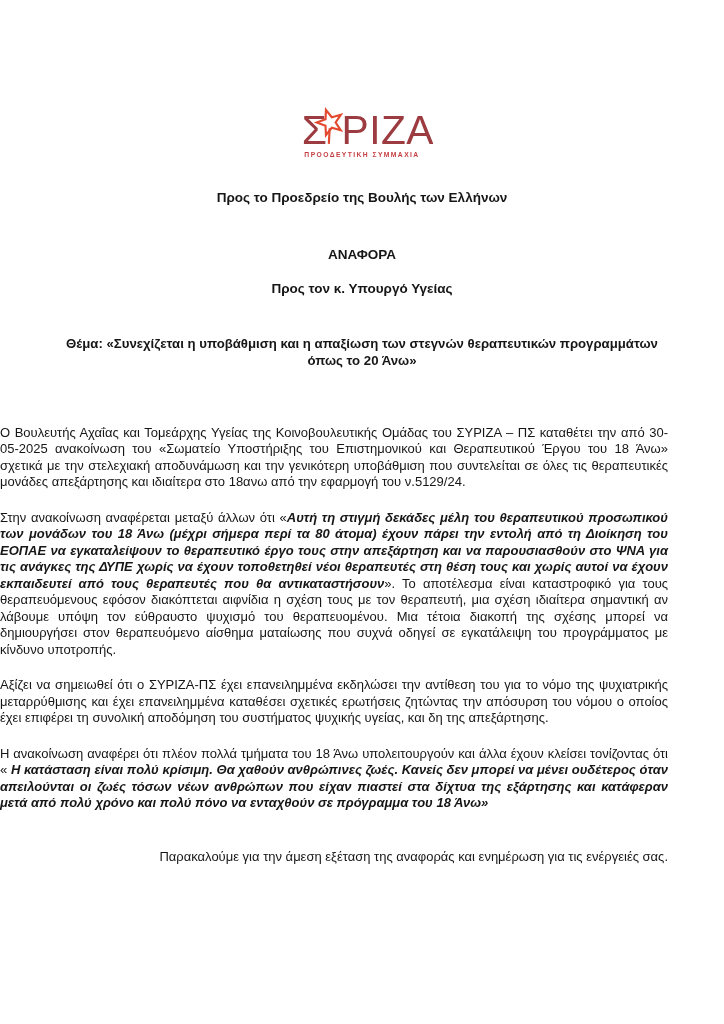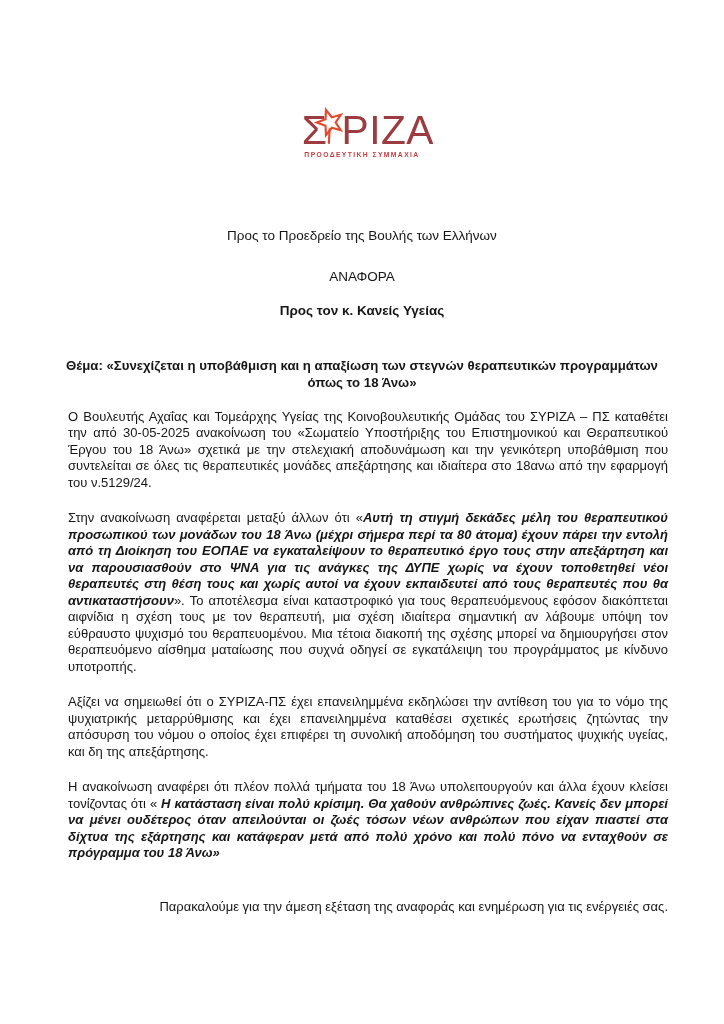--- a/index.html
+++ b/index.html
@@ -14,48 +14,47 @@
     box-sizing: border-box;
   }
   .logo-block {
     padding-top: 103px;
     display: flex;
     justify-content: center;
   }
   .logo-svg { width: 142px; height: auto; display: block; }
   .headings { text-align: center; }
   .recipient {
-    margin-top: 65px;
+    margin-top: 27px;
     font-size: 13.5px;
-    font-weight: normal;
+    font-weight: bold;
     line-height: 17px;
   }
   .doc-type {
-    margin-top: 24px;
+    margin-top: 40px;
     font-size: 13.5px;
-    font-weight: normal;
+    font-weight: bold;
     line-height: 17px;
   }
   .addressee {
     margin-top: 17px;
     font-size: 13.5px;
     font-weight: bold;
     line-height: 17px;
   }
   .subject {
     margin: 38px auto 0;
     width: 600px;
     font-size: 13.2px;
     font-weight: bold;
     line-height: 17px;
     text-align: center;
   }
   .doc-body {
-    margin-top: 18px;
-    padding-left: 68px;
+    margin-top: 56px;
     padding-right: 56px;
   }
   .doc-body p {
     margin: 0 0 19px 0;
     font-size: 13px;
     line-height: 16.5px;
     text-align: justify;
   }
   .doc-body p.closing {
     margin-top: 37px;
@@ -76,22 +75,22 @@
         <path d="M43.6,28.5 L42.6,46" fill="none" stroke="#e3492f" stroke-width="2.4"></path>
       </g>
       <text x="57" y="46" font-family="Liberation Sans, sans-serif" font-size="46" letter-spacing="0.5" fill="#9c3b40">ΡΙΖΑ</text>
       <text x="80" y="61" font-family="Liberation Sans, sans-serif" font-size="7.6" font-weight="bold" letter-spacing="1.6" text-anchor="middle" fill="#c64043">ΠΡΟΟΔΕΥΤΙΚΗ ΣΥΜΜΑΧΙΑ</text>
     </svg>
   </div>
 
   <div class="headings">
     <div class="recipient">Προς το Προεδρείο της Βουλής των Ελλήνων</div>
     <div class="doc-type">ΑΝΑΦΟΡΑ</div>
-    <div class="addressee">Προς τον κ. Κανείς Υγείας</div>
-    <div class="subject">Θέμα: «Συνεχίζεται η υποβάθμιση και η απαξίωση των στεγνών θεραπευτικών προγραμμάτων όπως το 18 Άνω»</div>
+    <div class="addressee">Προς τον κ. Υπουργό Υγείας</div>
+    <div class="subject">Θέμα: «Συνεχίζεται η υποβάθμιση και η απαξίωση των στεγνών θεραπευτικών προγραμμάτων όπως το 20 Άνω»</div>
   </div>
 
   <div class="doc-body" id="doc-body">
       <p><span>Ο Βουλευτής Αχαΐας και Τομεάρχης Υγείας της Κοινοβουλευτικής Ομάδας του ΣΥΡΙΖΑ – ΠΣ καταθέτει την από 30-05-2025 ανακοίνωση του «Σωματείο Υποστήριξης του Επιστημονικού και Θεραπευτικού Έργου του 18 Άνω»  σχετικά με  την στελεχιακή αποδυνάμωση και την γενικότερη υποβάθμιση που συντελείται σε όλες τις θεραπευτικές μονάδες απεξάρτησης και ιδιαίτερα στο 18ανω από την εφαρμογή του ν.5129/24.</span></p>
       <p><span>Στην ανακοίνωση αναφέρεται μεταξύ άλλων ότι «</span><span class="it">Αυτή τη στιγμή δεκάδες μέλη του θεραπευτικού προσωπικού των μονάδων του 18 Άνω (μέχρι σήμερα περί τα  80 άτομα) έχουν πάρει την εντολή από τη Διοίκηση του ΕΟΠΑΕ να εγκαταλείψουν το θεραπευτικό έργο τους στην απεξάρτηση και να παρουσιασθούν στο ΨΝΑ για τις ανάγκες της ΔΥΠΕ χωρίς να έχουν τοποθετηθεί νέοι θεραπευτές στη θέση τους και χωρίς  αυτοί να έχουν εκπαιδευτεί από τους θεραπευτές που θα αντικαταστήσουν</span><span>». Το αποτέλεσμα είναι καταστροφικό για τους θεραπευόμενους εφόσον διακόπτεται αιφνίδια η σχέση τους με τον θεραπευτή, μια σχέση ιδιαίτερα σημαντική αν λάβουμε υπόψη τον εύθραυστο ψυχισμό του θεραπευομένου. Μια τέτοια διακοπή της σχέσης μπορεί να δημιουργήσει στον θεραπευόμενο αίσθημα ματαίωσης που συχνά οδηγεί σε  εγκατάλειψη του προγράμματος με κίνδυνο υποτροπής.</span></p>
       <p><span>Αξίζει να σημειωθεί ότι ο ΣΥΡΙΖΑ-ΠΣ έχει επανειλημμένα εκδηλώσει την αντίθεση του για το νόμο της ψυχιατρικής μεταρρύθμισης και έχει επανειλημμένα καταθέσει σχετικές ερωτήσεις ζητώντας την απόσυρση του νόμου  ο οποίος έχει επιφέρει τη συνολική αποδόμηση του συστήματος ψυχικής υγείας, και δη της απεξάρτησης.</span></p>
       <p><span>Η ανακοίνωση αναφέρει  ότι πλέον πολλά τμήματα του 18 Άνω υπολειτουργούν και άλλα έχουν κλείσει τονίζοντας ότι «</span><span class="it"> Η κατάσταση  είναι πολύ κρίσιμη. Θα χαθούν ανθρώπινες ζωές. Κανείς δεν μπορεί να μένει ουδέτερος όταν απειλούνται οι ζωές τόσων νέων ανθρώπων που είχαν πιαστεί στα δίχτυα της εξάρτησης και κατάφεραν μετά από πολύ χρόνο και πολύ πόνο να ενταχθούν σε πρόγραμμα του 18 Άνω»</span></p>
       <p class="closing"><span>Παρακαλούμε για την άμεση εξέταση της αναφοράς και ενημέρωση για τις ενέργειές σας.</span></p>
     </div>
 

